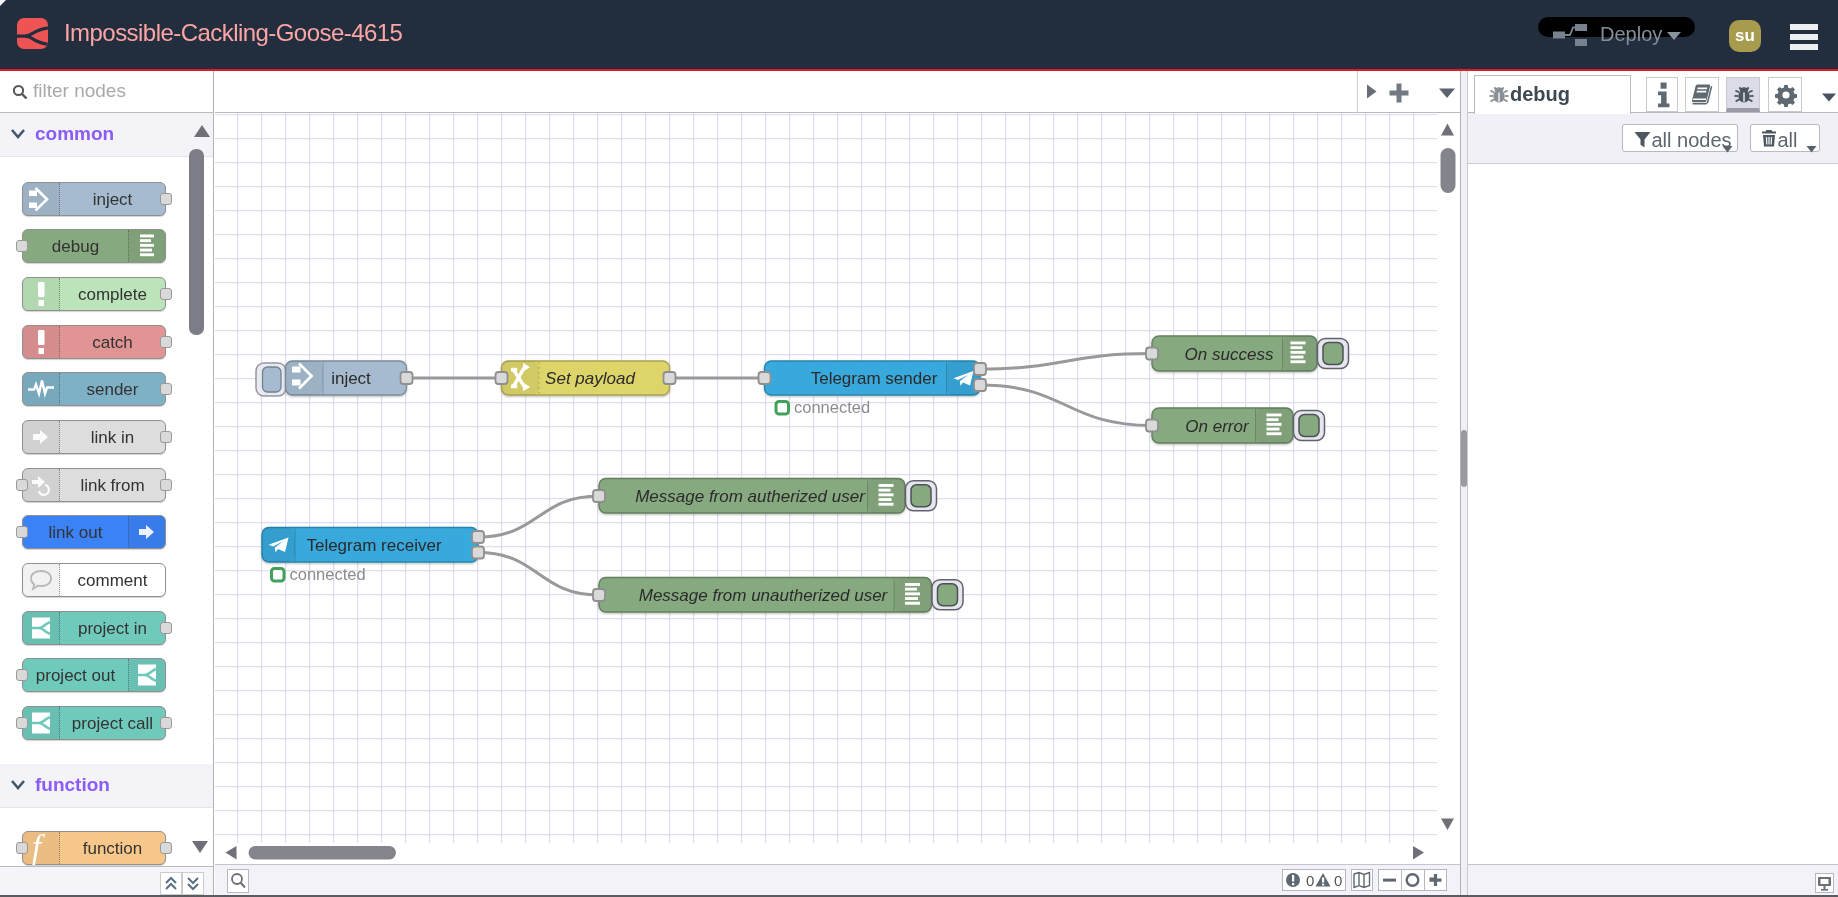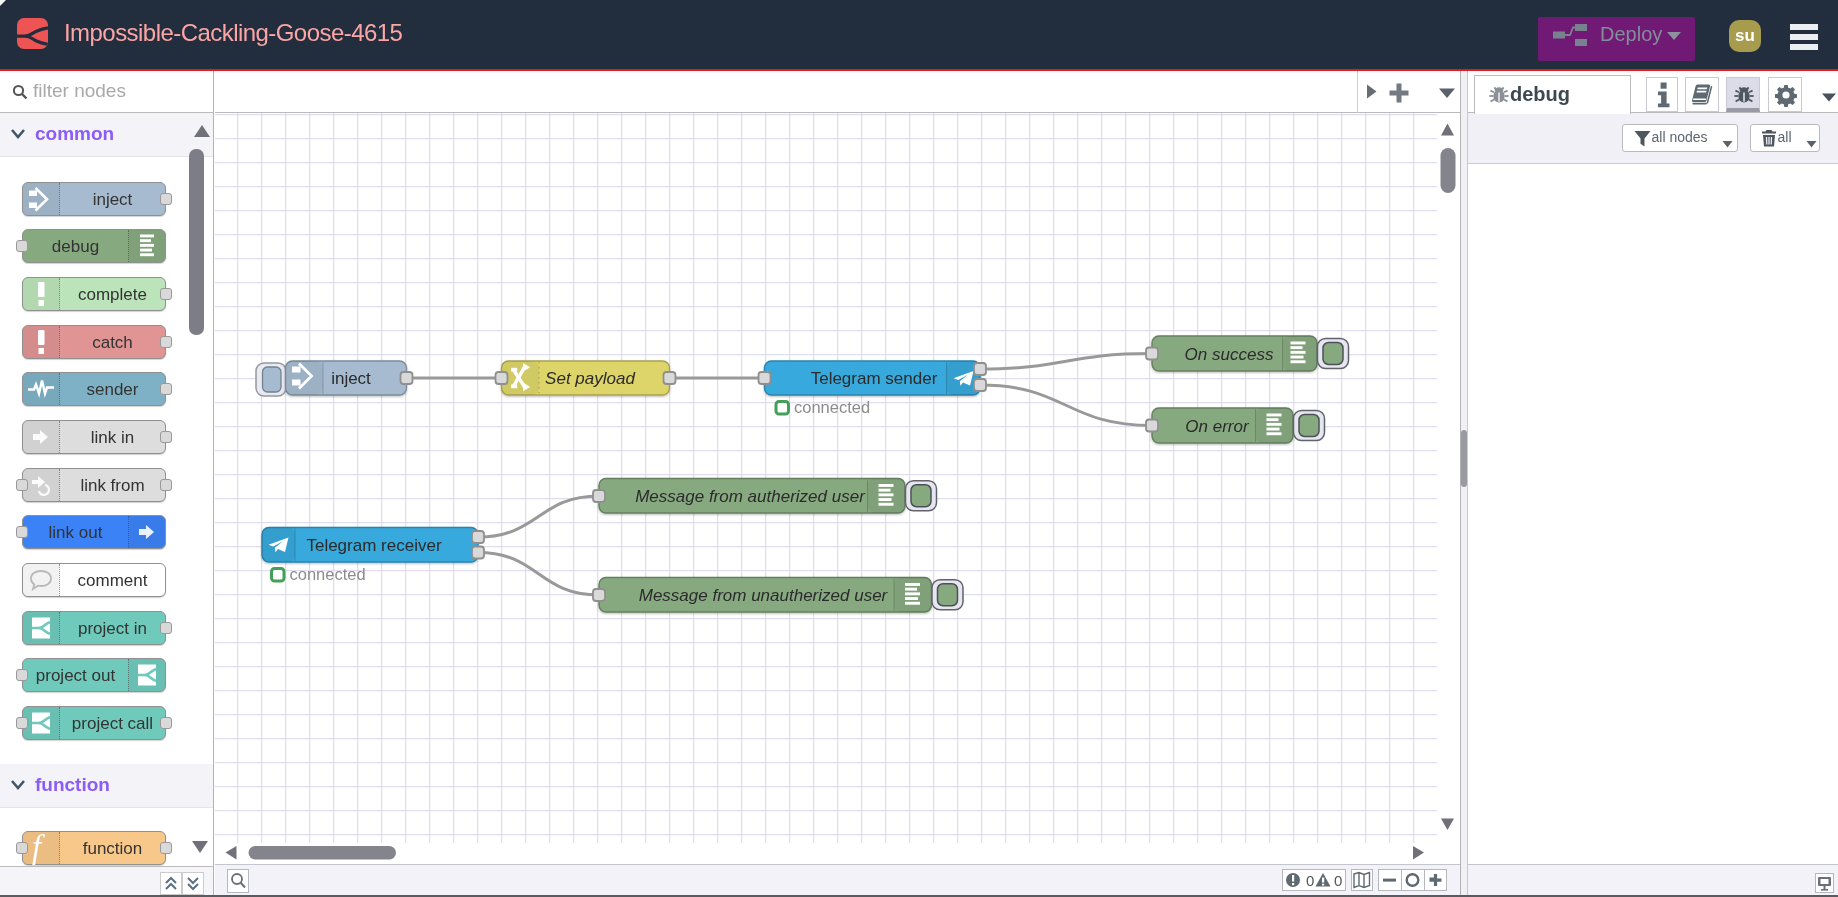--- a/index.html
+++ b/index.html
@@ -4,22 +4,22 @@
 <style>
   * { margin:0; padding:0; box-sizing:border-box; }
   html,body { width:1838px; height:897px; overflow:hidden; background:#fff;
     font-family:"Liberation Sans", sans-serif; }
   #header { position:absolute; left:0; top:0; width:1838px; height:71px;
     background:#222d3d; border-bottom:2px solid #e11c1c; }
   #corner { position:absolute; left:0; top:0; width:6px; height:6px; }
   #logo { position:absolute; left:17px; top:18px; width:31px; height:31px;
     border-radius:7px; background:#ef5454; }
   #title { position:absolute; left:64px; top:19px; font-size:24px; letter-spacing:-0.55px; color:#fca5a5; }
-  #deploy { position:absolute; left:1538px; top:17px; width:157px; height:44px;
-    background:#701a75; border-radius:2px; }
+  #deploy { position:absolute; left:1538px; top:17px; width:157px; height:20px;
+    background:#000000; border-radius:14px; }
   #deploy .dtext { position:absolute; left:62px; top:6px; font-size:20px; color:#848e99; }
   #deploy .dcaret { position:absolute; right:14px; top:15px; width:0; height:0;
     border-left:7px solid transparent; border-right:7px solid transparent;
     border-top:8.5px solid #8b949e; }
   #avatar { position:absolute; left:1729px; top:20px; width:32px; height:32px;
     border-radius:10px; background:#a79b4d; color:#fff; font-weight:bold;
     font-size:17px; text-align:center; line-height:32px; }
   .hbar { position:absolute; left:1790px; width:28px; height:6px; background:#eceff1; }
   #tb-left { position:absolute; left:0; top:71px; width:214px; height:42px;
     background:#fff; border-right:1px solid #b3b3b3; border-bottom:1px solid #bbb; }
@@ -70,21 +70,21 @@
   #sb-tabbar { position:absolute; left:0; top:0; width:370px; height:42px;
     background:#fff; border-bottom:1px solid #bbb; }
   #sb-tab { position:absolute; left:6px; top:4px; width:157px; height:39px;
     background:#fff; border:1px solid #bbb; border-bottom:none; z-index:2; }
   .sbtn { position:absolute; top:6px; height:35px; background:#fff;
     border:1px solid #c9c9d1; }
   .sbtn.active { background:#dcdce8; border-bottom:4px solid #9a9aa5; }
   #sb-filterrow { position:absolute; left:0; top:42px; width:370px; height:51px;
     background:#f0f0f6; border-bottom:1px solid #ccc; }
   .fbtn { position:absolute; top:11px; height:28px; background:#fff;
-    border:1px solid #b9b9bf; border-radius:3px; font-size:14px; color:#5d6670; }
+    border:1px solid #b9b9bf; border-radius:3px; font-size:20px; color:#5d6670; }
   #sb-footer { position:absolute; left:1468px; top:864px; width:370px; height:33px;
     background:#f2f2f8; border-top:1px solid #c5c5cd; }
   #bottom-edge { position:absolute; left:0; top:895px; width:1838px; height:2px; background:#585b60; }
 </style>
 </head>
 <body>
 <div id="header">
   <svg id="corner" viewBox="0 0 6 6">
       <path d="M0,0 L6,0 L0,6 Z" fill="#fff" opacity="0.95"></path>
     </svg>

